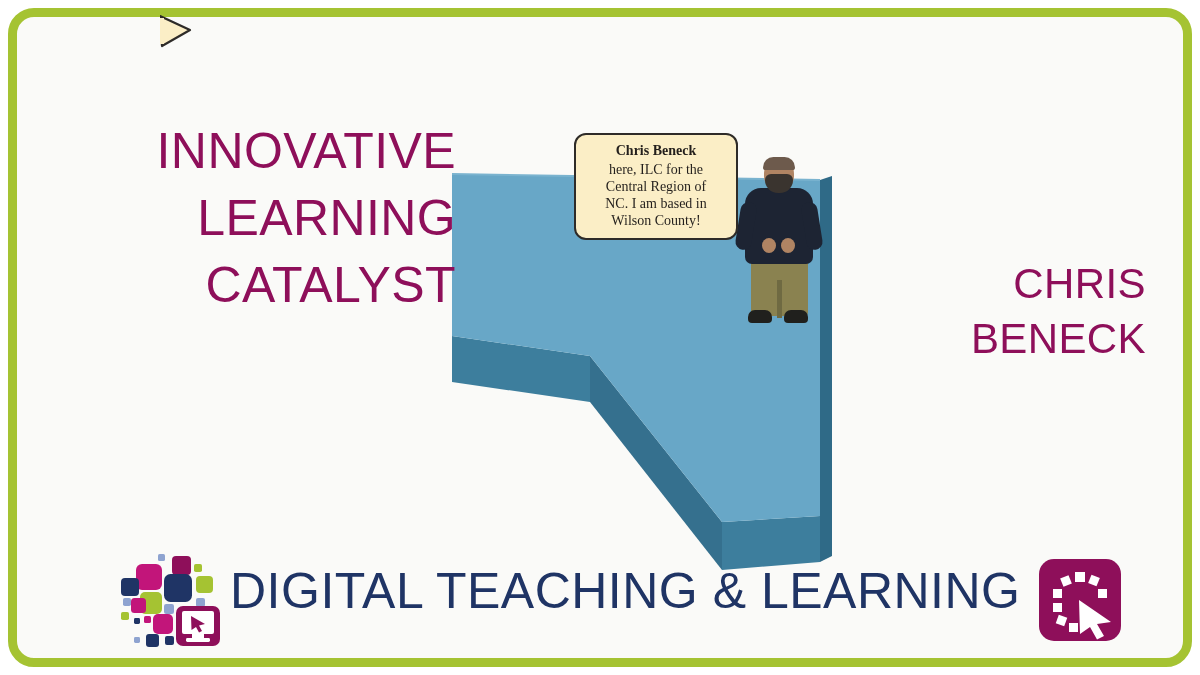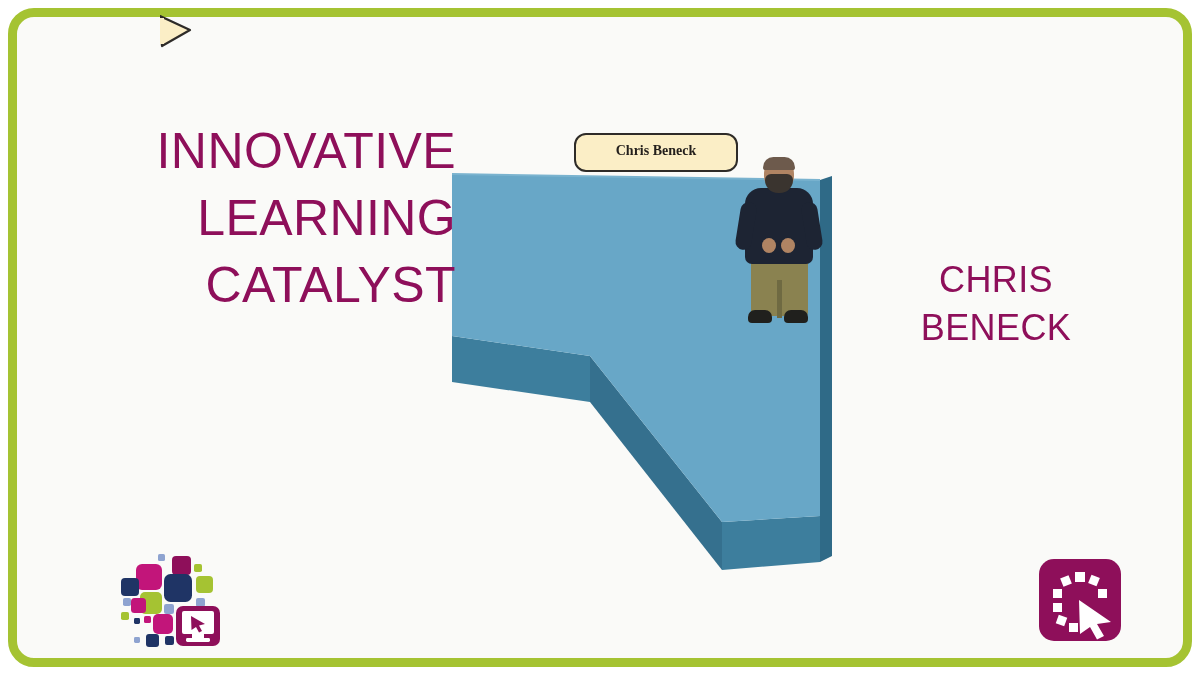--- a/index.html
+++ b/index.html
@@ -54,25 +54,25 @@
     white-space: pre-line;
   }
 
   
   #person-name {
     position: absolute;
     left: 846px;
     top: 256px;
     width: 300px;
     color: #8e0f5a;
-    font-size: 36px;
+    font-size: 42px;
     line-height: 1.32;
     font-weight: 400;
     letter-spacing: 0.4px;
-    text-align: center;
+    text-align: right;
     white-space: pre-line;
   }
 
   
   #nc-shape {
     position: absolute;
     left: 430px;
     top: 150px;
     width: 420px;
     height: 430px;
@@ -263,20 +263,24 @@
       <div class="hair"></div>
       <div class="beard"></div>
     </div>
 
     <svg id="bubble-tail" viewBox="0 0 32 34">
       <path d="M0,2 L30,16 L2,32 Z" fill="#fbeec6" stroke="#2e2b28" stroke-width="2.2" stroke-linejoin="round"></path>
       <rect x="-6" y="4" width="10" height="26" fill="#fbeec6"></rect>
     </svg>
     <div id="speech-bubble">
       <span class="bubble-name">Chris Beneck</span>
+      <span class="bubble-body">here, ILC for the
+Central Region of
+NC.  I am based in
+Wilson County!</span>
     </div>
 
     <div id="title">INNOVATIVE
 LEARNING
 CATALYST</div>
 
     <div id="person-name">CHRIS
 BENECK</div>
 
     <div id="logo-bar">
@@ -304,20 +308,21 @@
 
         <g>
           <rect x="56" y="52" width="44" height="40" rx="7" fill="#8e0f5a"></rect>
           <rect x="62" y="57" width="32" height="23" rx="2" fill="#ffffff"></rect>
           <rect x="72" y="80" width="12" height="5" fill="#ffffff"></rect>
           <rect x="66" y="84" width="24" height="4" rx="1.4" fill="#ffffff"></rect>
           <path d="M71,62 L85,70 L79,71.5 L82,77 L79,78.5 L76,73 L71.5,76 Z" fill="#8e0f5a"></path>
         </g>
       </svg>
 
+      <div id="logo-wordmark">DIGITAL TEACHING &amp; LEARNING</div>
 
       <svg id="logo-badge" viewBox="0 0 84 84">
         <rect x="1" y="1" width="82" height="82" rx="15" fill="#8e0f5a"></rect>
         <g fill="#ffffff">
           <rect x="37" y="14" width="10" height="10"></rect>
           <rect x="51.5" y="18" width="9" height="9" transform="rotate(22 56 22.5)"></rect>
           <rect x="60" y="31" width="9" height="9"></rect>
           <rect x="23.5" y="18.5" width="9" height="9" transform="rotate(-22 28 23)"></rect>
           <rect x="15" y="31" width="9" height="9"></rect>
           <rect x="15" y="45" width="9" height="9"></rect>

